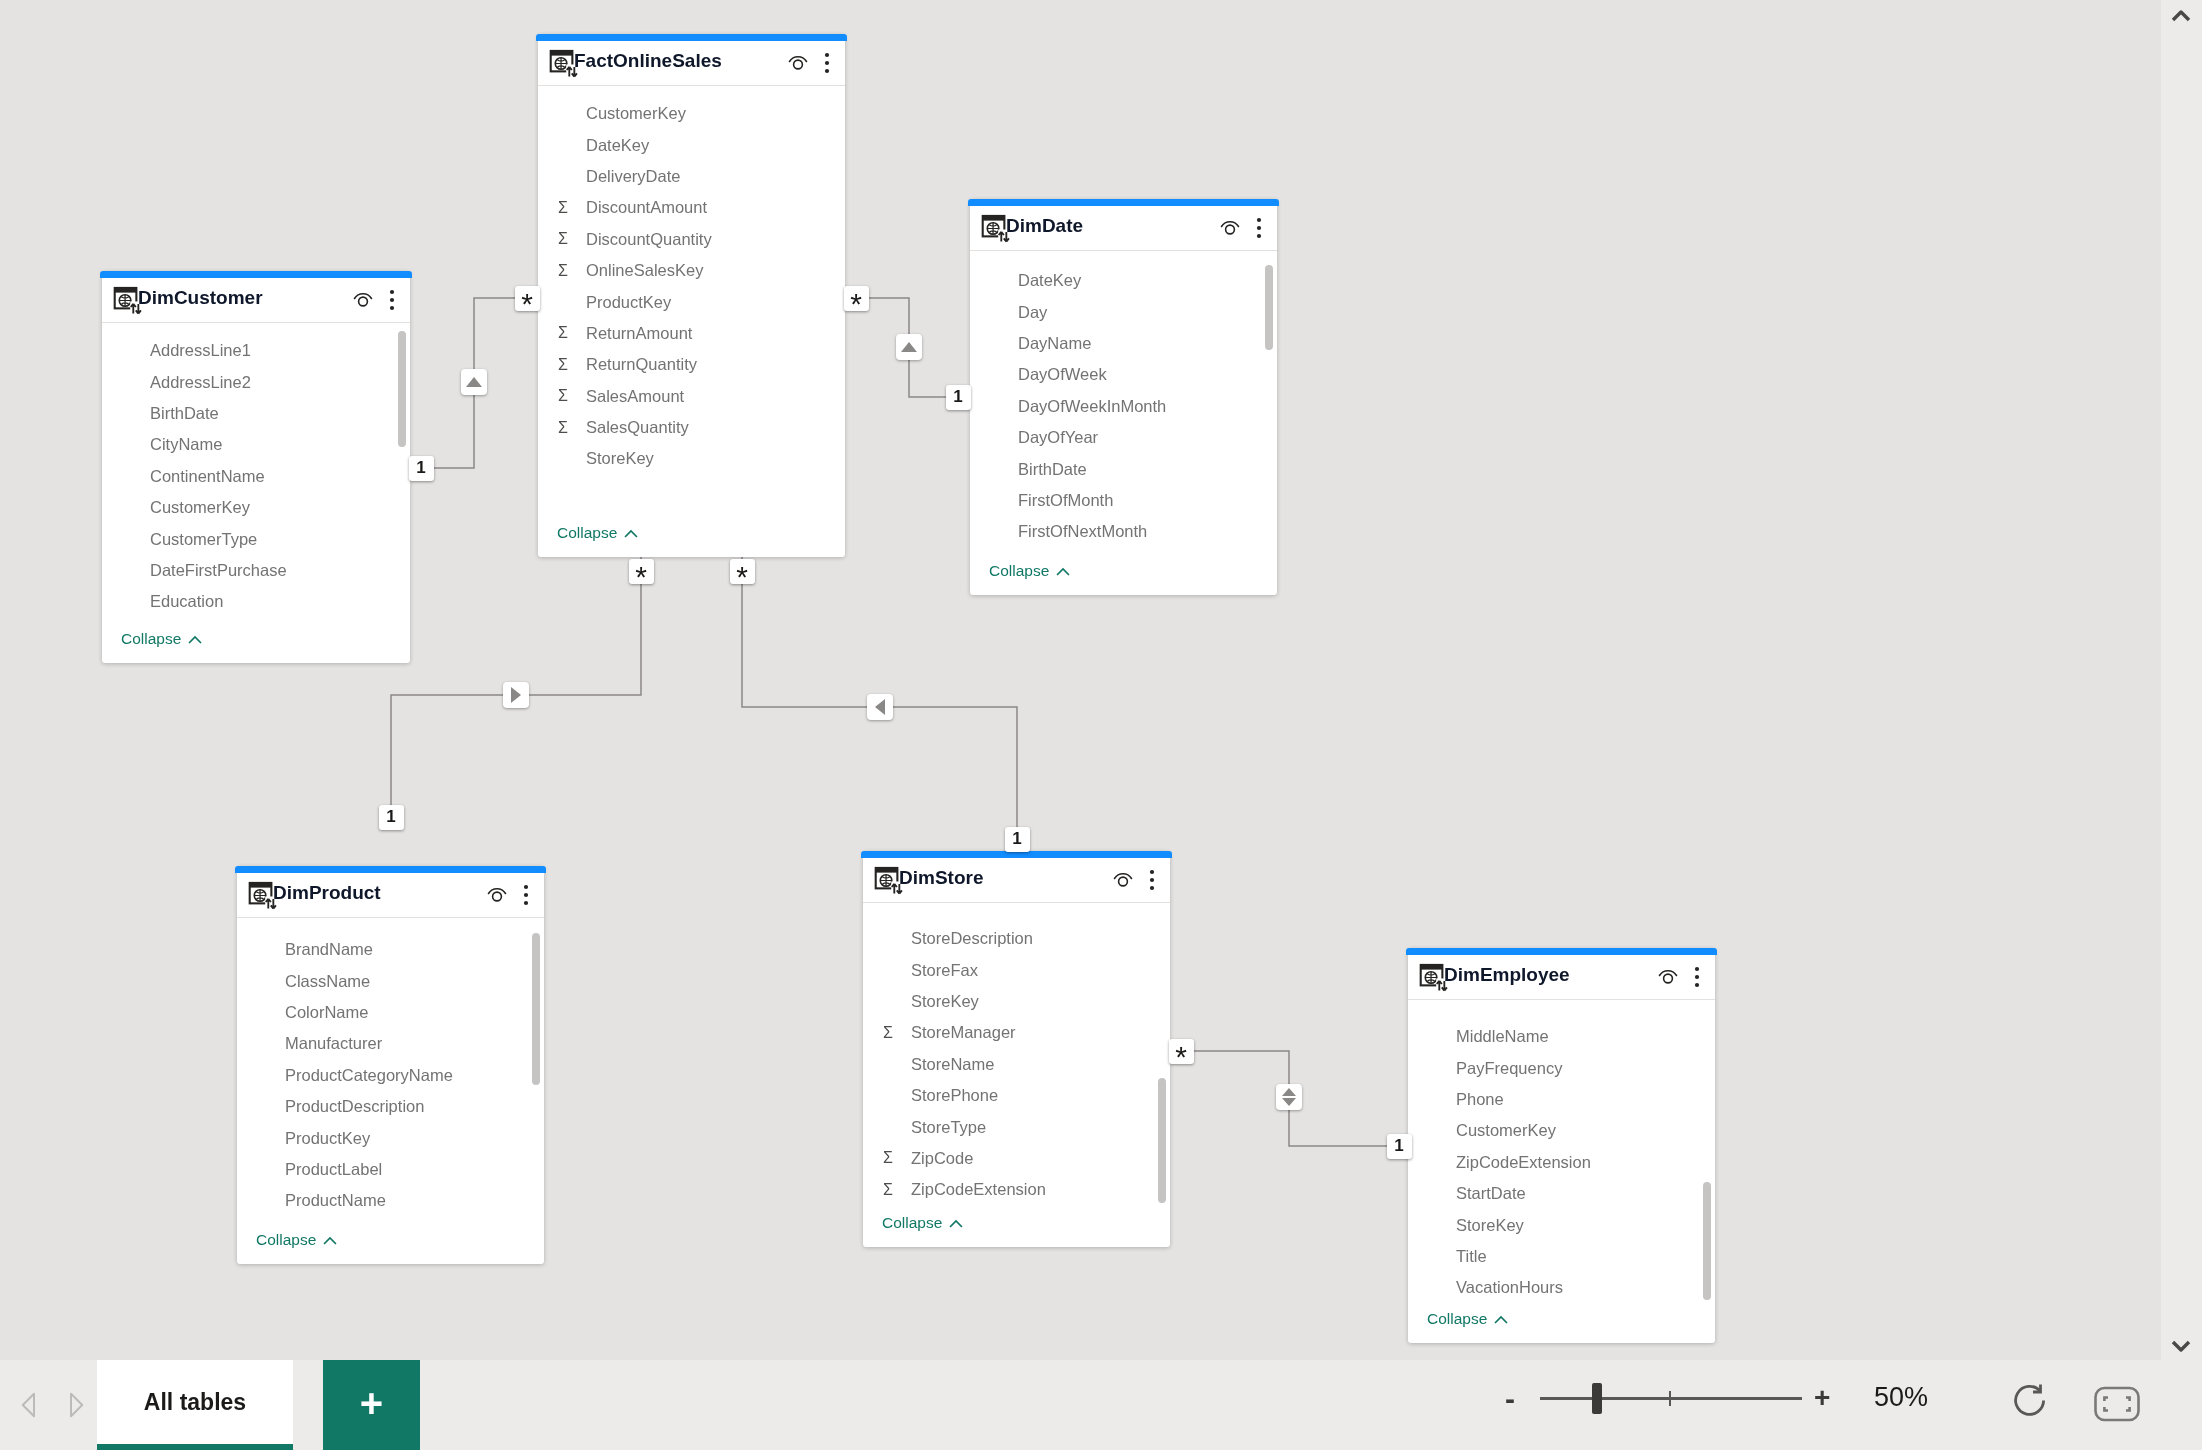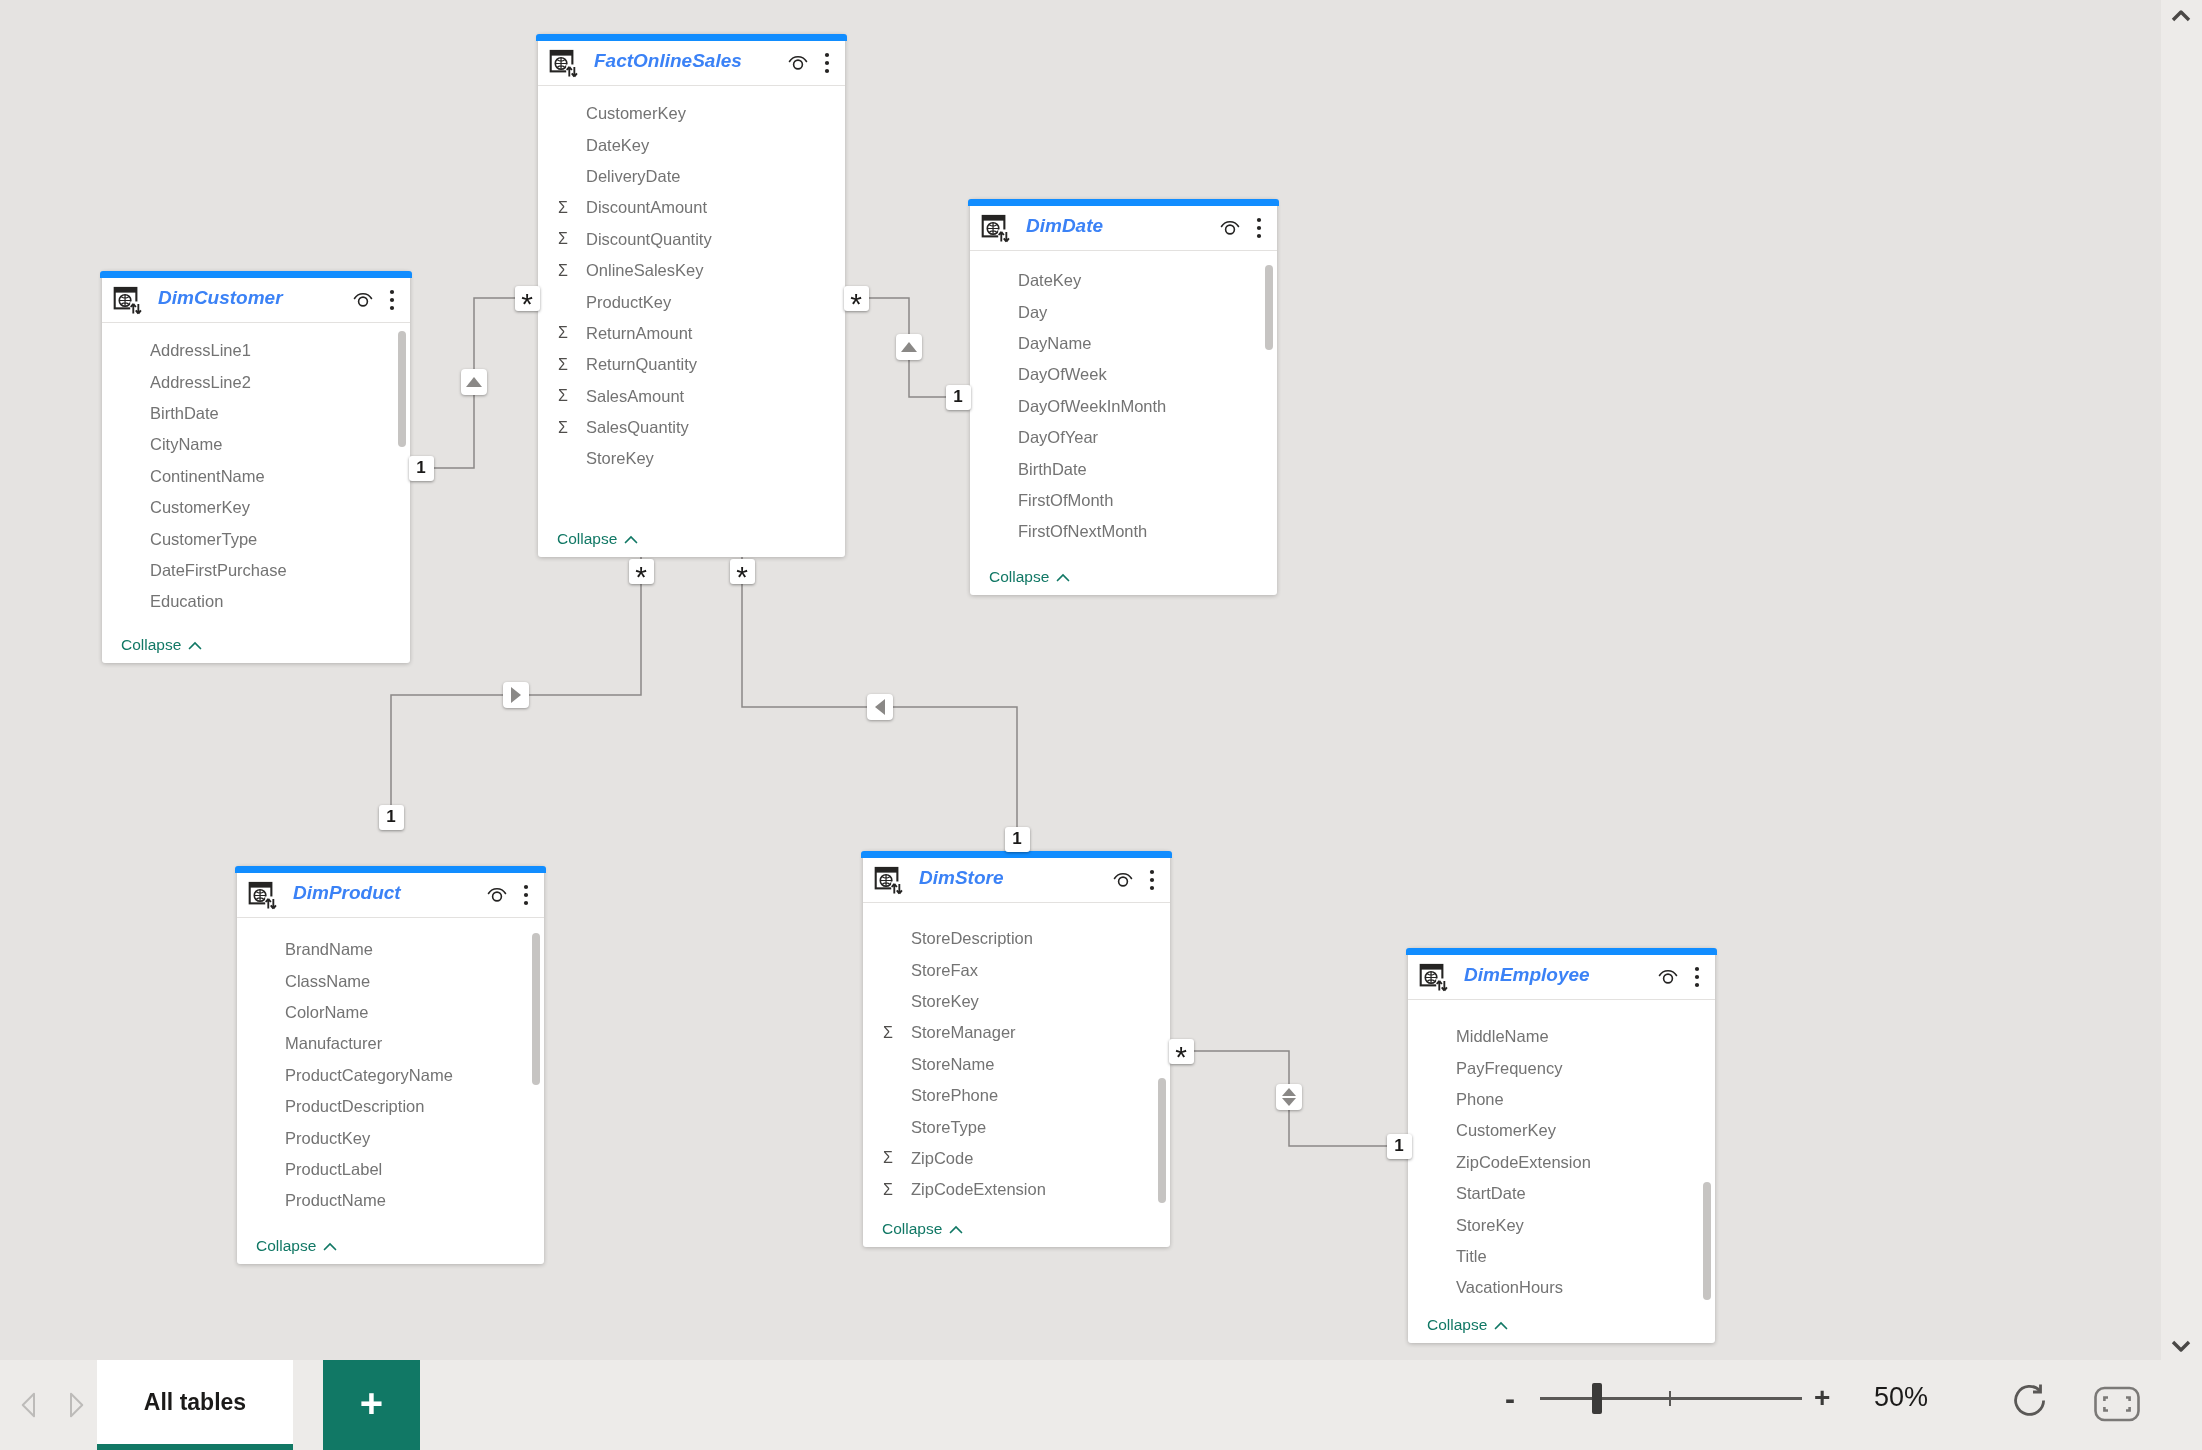--- a/index.html
+++ b/index.html
@@ -2,29 +2,29 @@
 <html style="--accent: #118DFF; --teal: #117865;"><head>
 <meta charset="utf-8">
 <style>
   html,body{margin:0;padding:0;background:#d0cecc;font-family:"Liberation Sans",sans-serif;}
   #app{position:relative;width:2202px;height:1450px;overflow:hidden;background:#e5e3e1;}
   
   .card{position:absolute;background:#fff;border-radius:3px;box-shadow:0 1px 4px rgba(0,0,0,.22);}
   .accent{position:absolute;top:0;left:-2px;right:-2px;height:7px;background:var(--accent);border-radius:3px 3px 0 0;}
   .hdr{position:absolute;top:7px;left:0;right:0;height:44px;}
   .ticon{position:absolute;left:10px;top:6px;width:32px;height:32px;}
-  .ttitle{position:absolute;left:56px;top:9px;font-size:19px;font-weight:700;color:#3b82f6;white-space:nowrap;font-style:italic;}
+  .ttitle{position:absolute;left:36px;top:9px;font-size:19px;font-weight:700;color:#0f172a;white-space:nowrap;}
   .eye{position:absolute;right:34px;top:9px;width:26px;height:26px;cursor:pointer;}
   .dots{position:absolute;right:8px;top:9px;width:20px;height:26px;cursor:pointer;}
   .hdr-divider{position:absolute;top:51px;left:0;right:0;height:1px;background:#e3e1df;}
   .flds{position:absolute;left:0;right:0;}
   .frow{position:relative;height:31.4px;display:flex;align-items:center;}
   .sigma{position:absolute;left:20px;font-size:16px;color:#4f4d4b;line-height:1;}
   .flbl{margin-left:48px;font-size:16.5px;color:#737373;white-space:nowrap;}
-  .collapse{position:absolute;left:19px;bottom:9px;height:24px;display:flex;align-items:flex-end;gap:7px;cursor:pointer;}
+  .collapse{position:absolute;left:19px;bottom:9px;height:24px;display:flex;align-items:flex-start;gap:7px;cursor:pointer;}
   .clbl{font-size:15.5px;color:var(--teal);}
   .cardsb{position:absolute;right:4px;width:8px;border-radius:4px;background:#c6c4c2;}
   
   #rel-svg{position:absolute;left:0;top:0;pointer-events:none;}
   #rel-svg polyline{fill:none;stroke:#8a8886;stroke-width:1.5;pointer-events:stroke;}
   .cardlbl{position:absolute;width:25px;height:25px;margin:-12.5px 0 0 -12.5px;background:#fff;border-radius:3px;
     box-shadow:0 1px 3px rgba(0,0,0,.4);display:flex;align-items:center;justify-content:center;
     font-size:17px;font-weight:600;color:#1b1a19;}
   .cardlbl.star{font-size:30px;font-weight:400;}
   .cardlbl.star span{transform:translateY(6px);}

